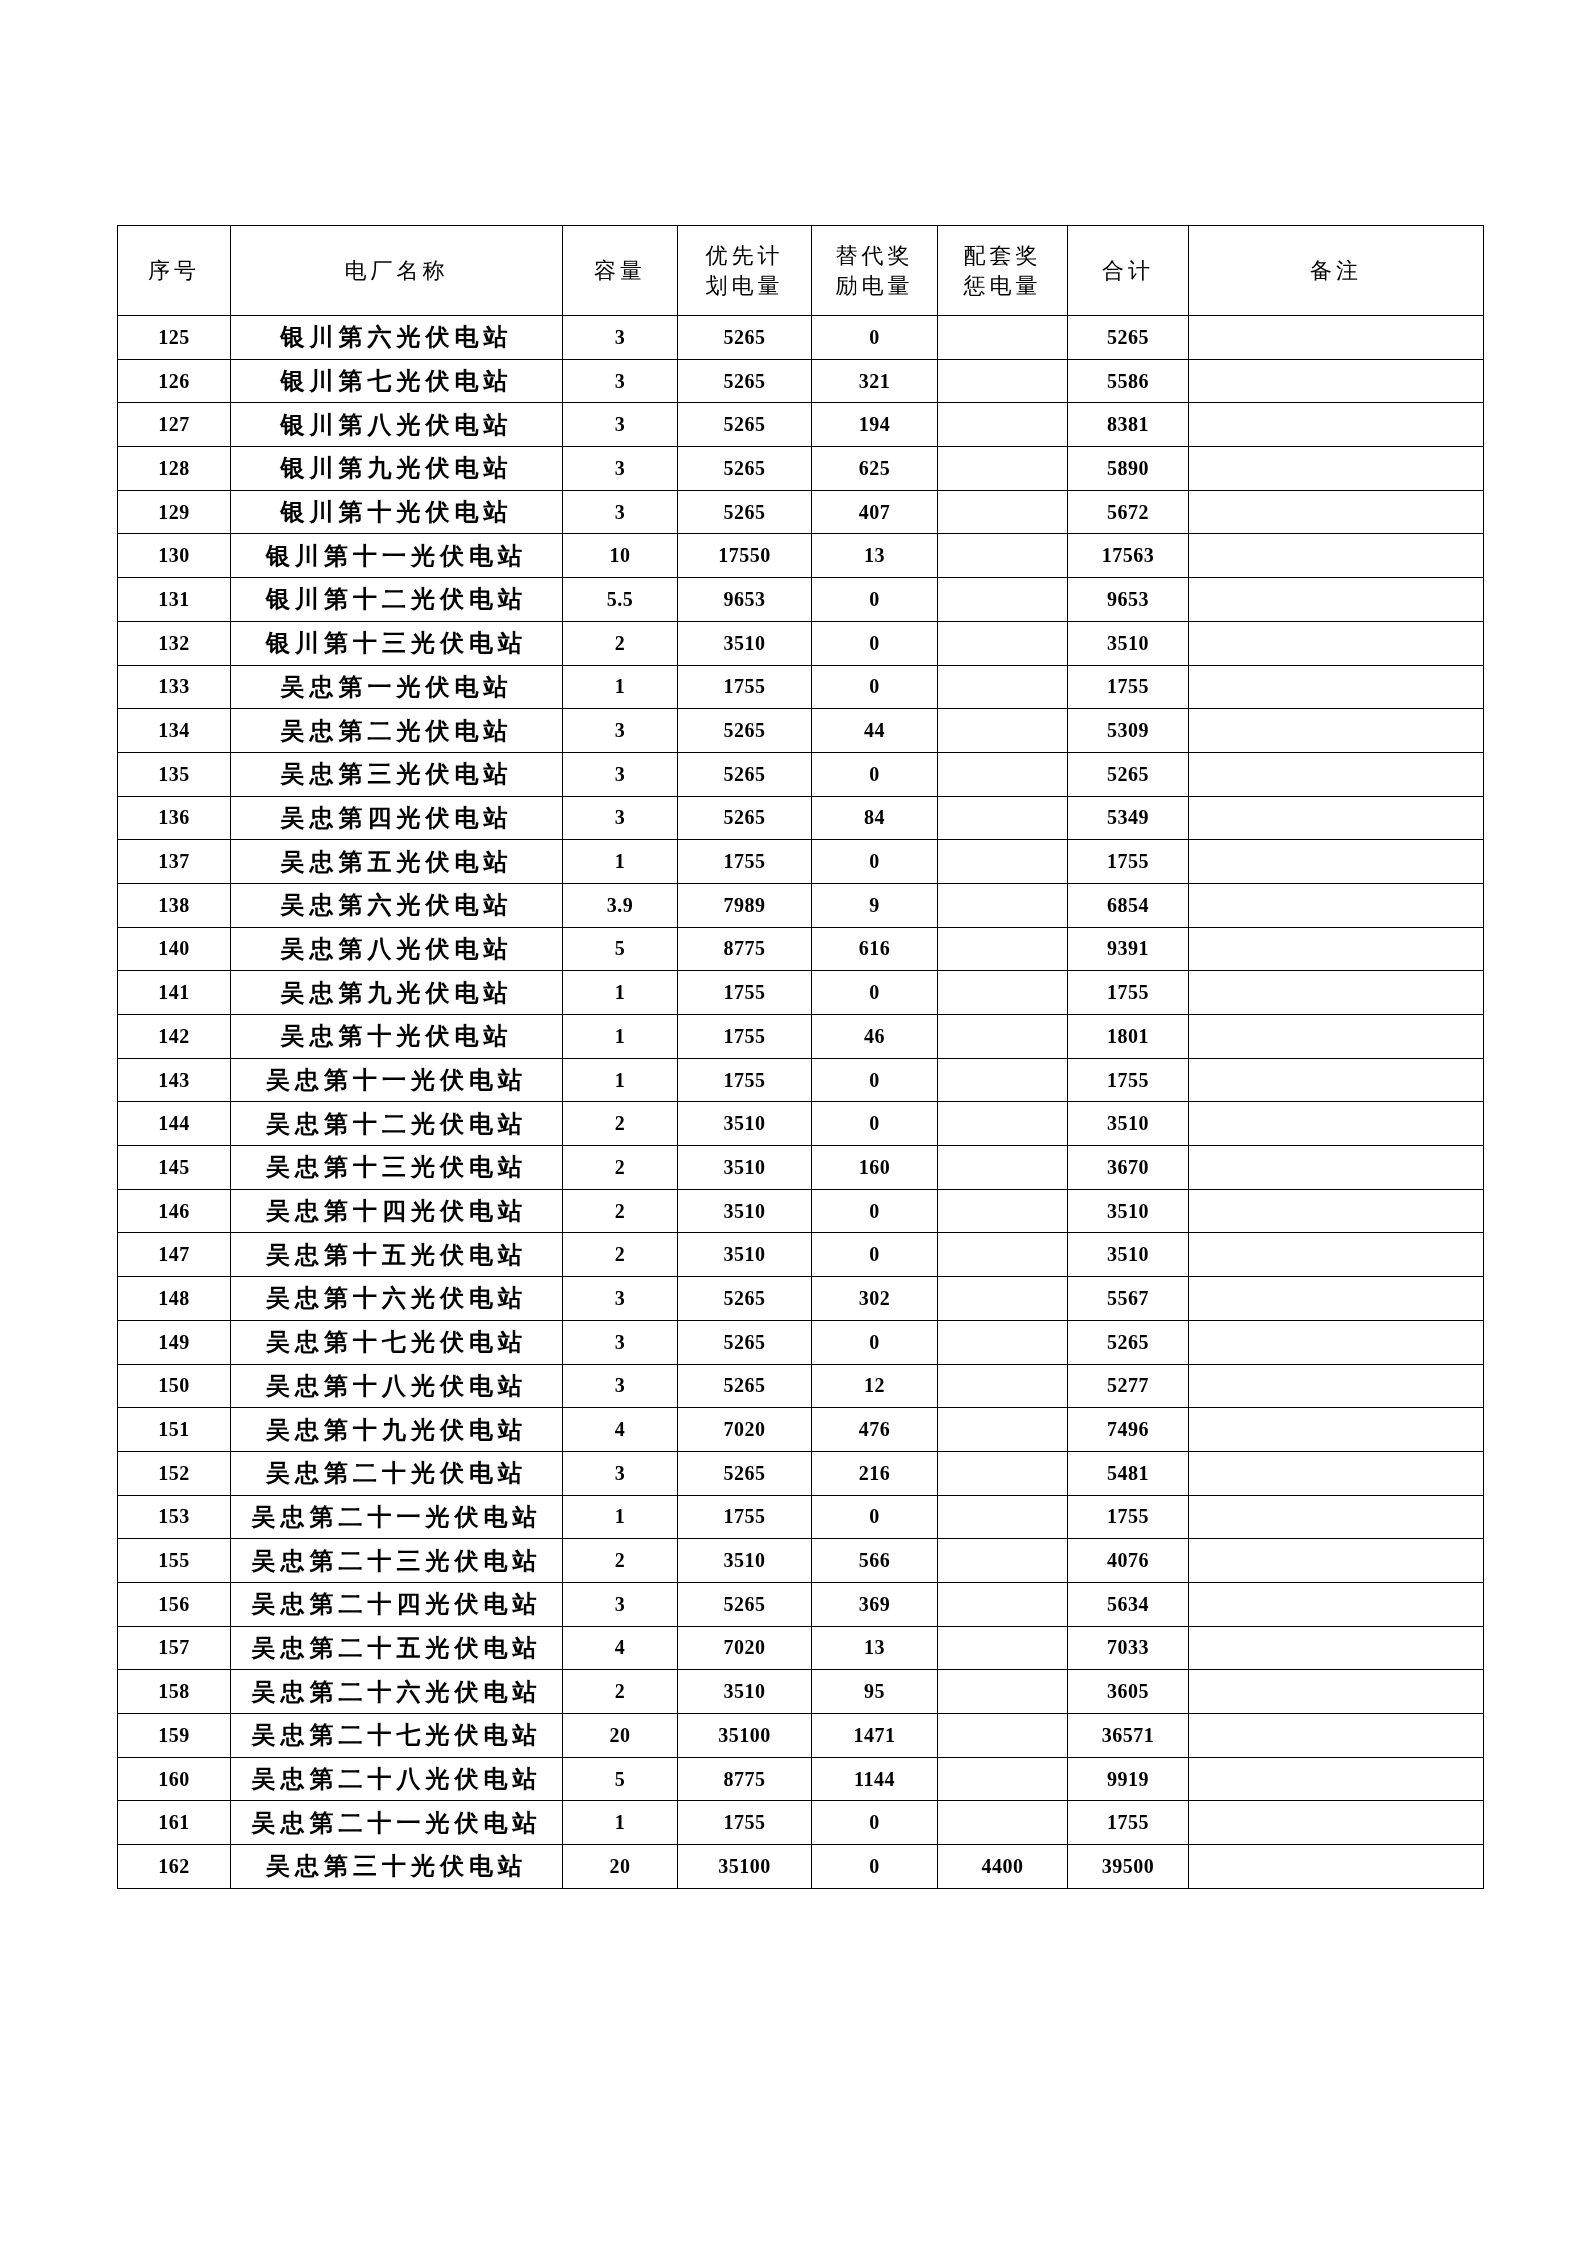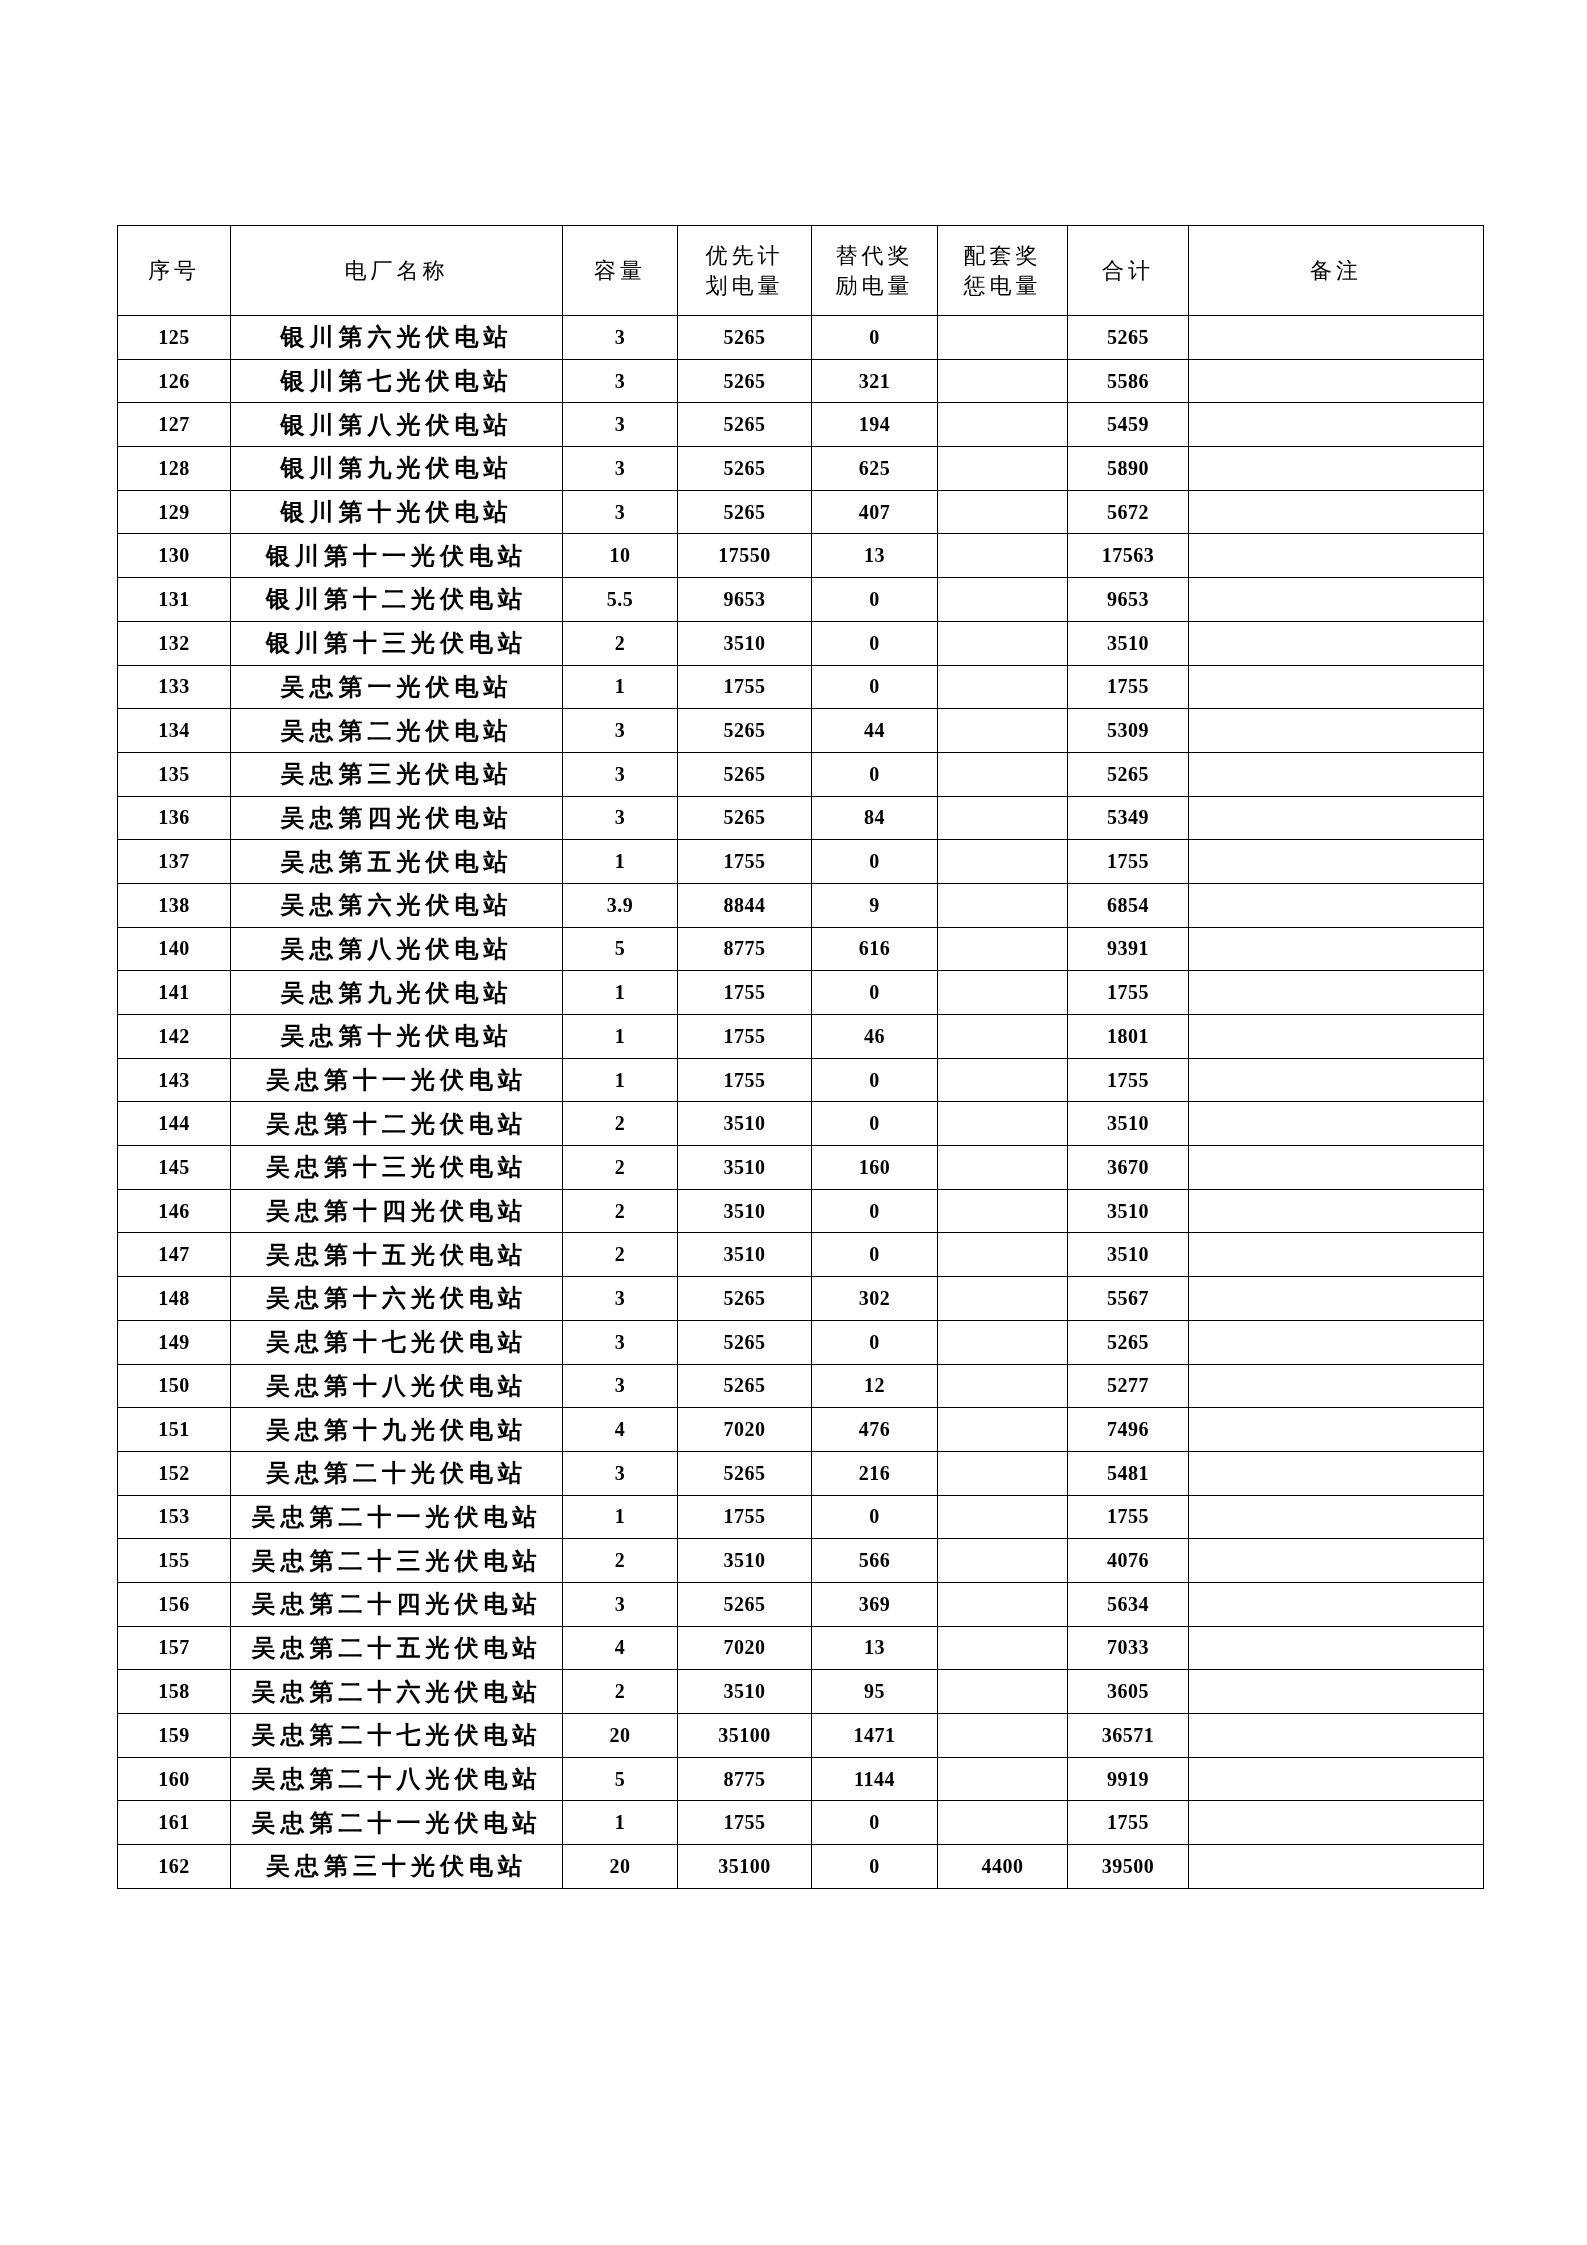--- a/index.html
+++ b/index.html
@@ -117,21 +117,21 @@
           <td class="c-total">5586</td>
           <td class="c-remark"></td>
         </tr>
         <tr>
           <td class="c-no">127</td>
           <td class="c-name">银川第八光伏电站</td>
           <td class="c-capacity">3</td>
           <td class="c-priority">5265</td>
           <td class="c-substitute">194</td>
           <td class="c-bundled"></td>
-          <td class="c-total">5459</td>
+          <td class="c-total">8381</td>
           <td class="c-remark"></td>
         </tr>
         <tr>
           <td class="c-no">128</td>
           <td class="c-name">银川第九光伏电站</td>
           <td class="c-capacity">3</td>
           <td class="c-priority">5265</td>
           <td class="c-substitute">625</td>
           <td class="c-bundled"></td>
           <td class="c-total">5890</td>
@@ -224,21 +224,21 @@
           <td class="c-priority">1755</td>
           <td class="c-substitute">0</td>
           <td class="c-bundled"></td>
           <td class="c-total">1755</td>
           <td class="c-remark"></td>
         </tr>
         <tr>
           <td class="c-no">138</td>
           <td class="c-name">吴忠第六光伏电站</td>
           <td class="c-capacity">3.9</td>
-          <td class="c-priority">8844</td>
+          <td class="c-priority">7989</td>
           <td class="c-substitute">9</td>
           <td class="c-bundled"></td>
           <td class="c-total">6854</td>
           <td class="c-remark"></td>
         </tr>
         <tr>
           <td class="c-no">140</td>
           <td class="c-name">吴忠第八光伏电站</td>
           <td class="c-capacity">5</td>
           <td class="c-priority">8775</td>

